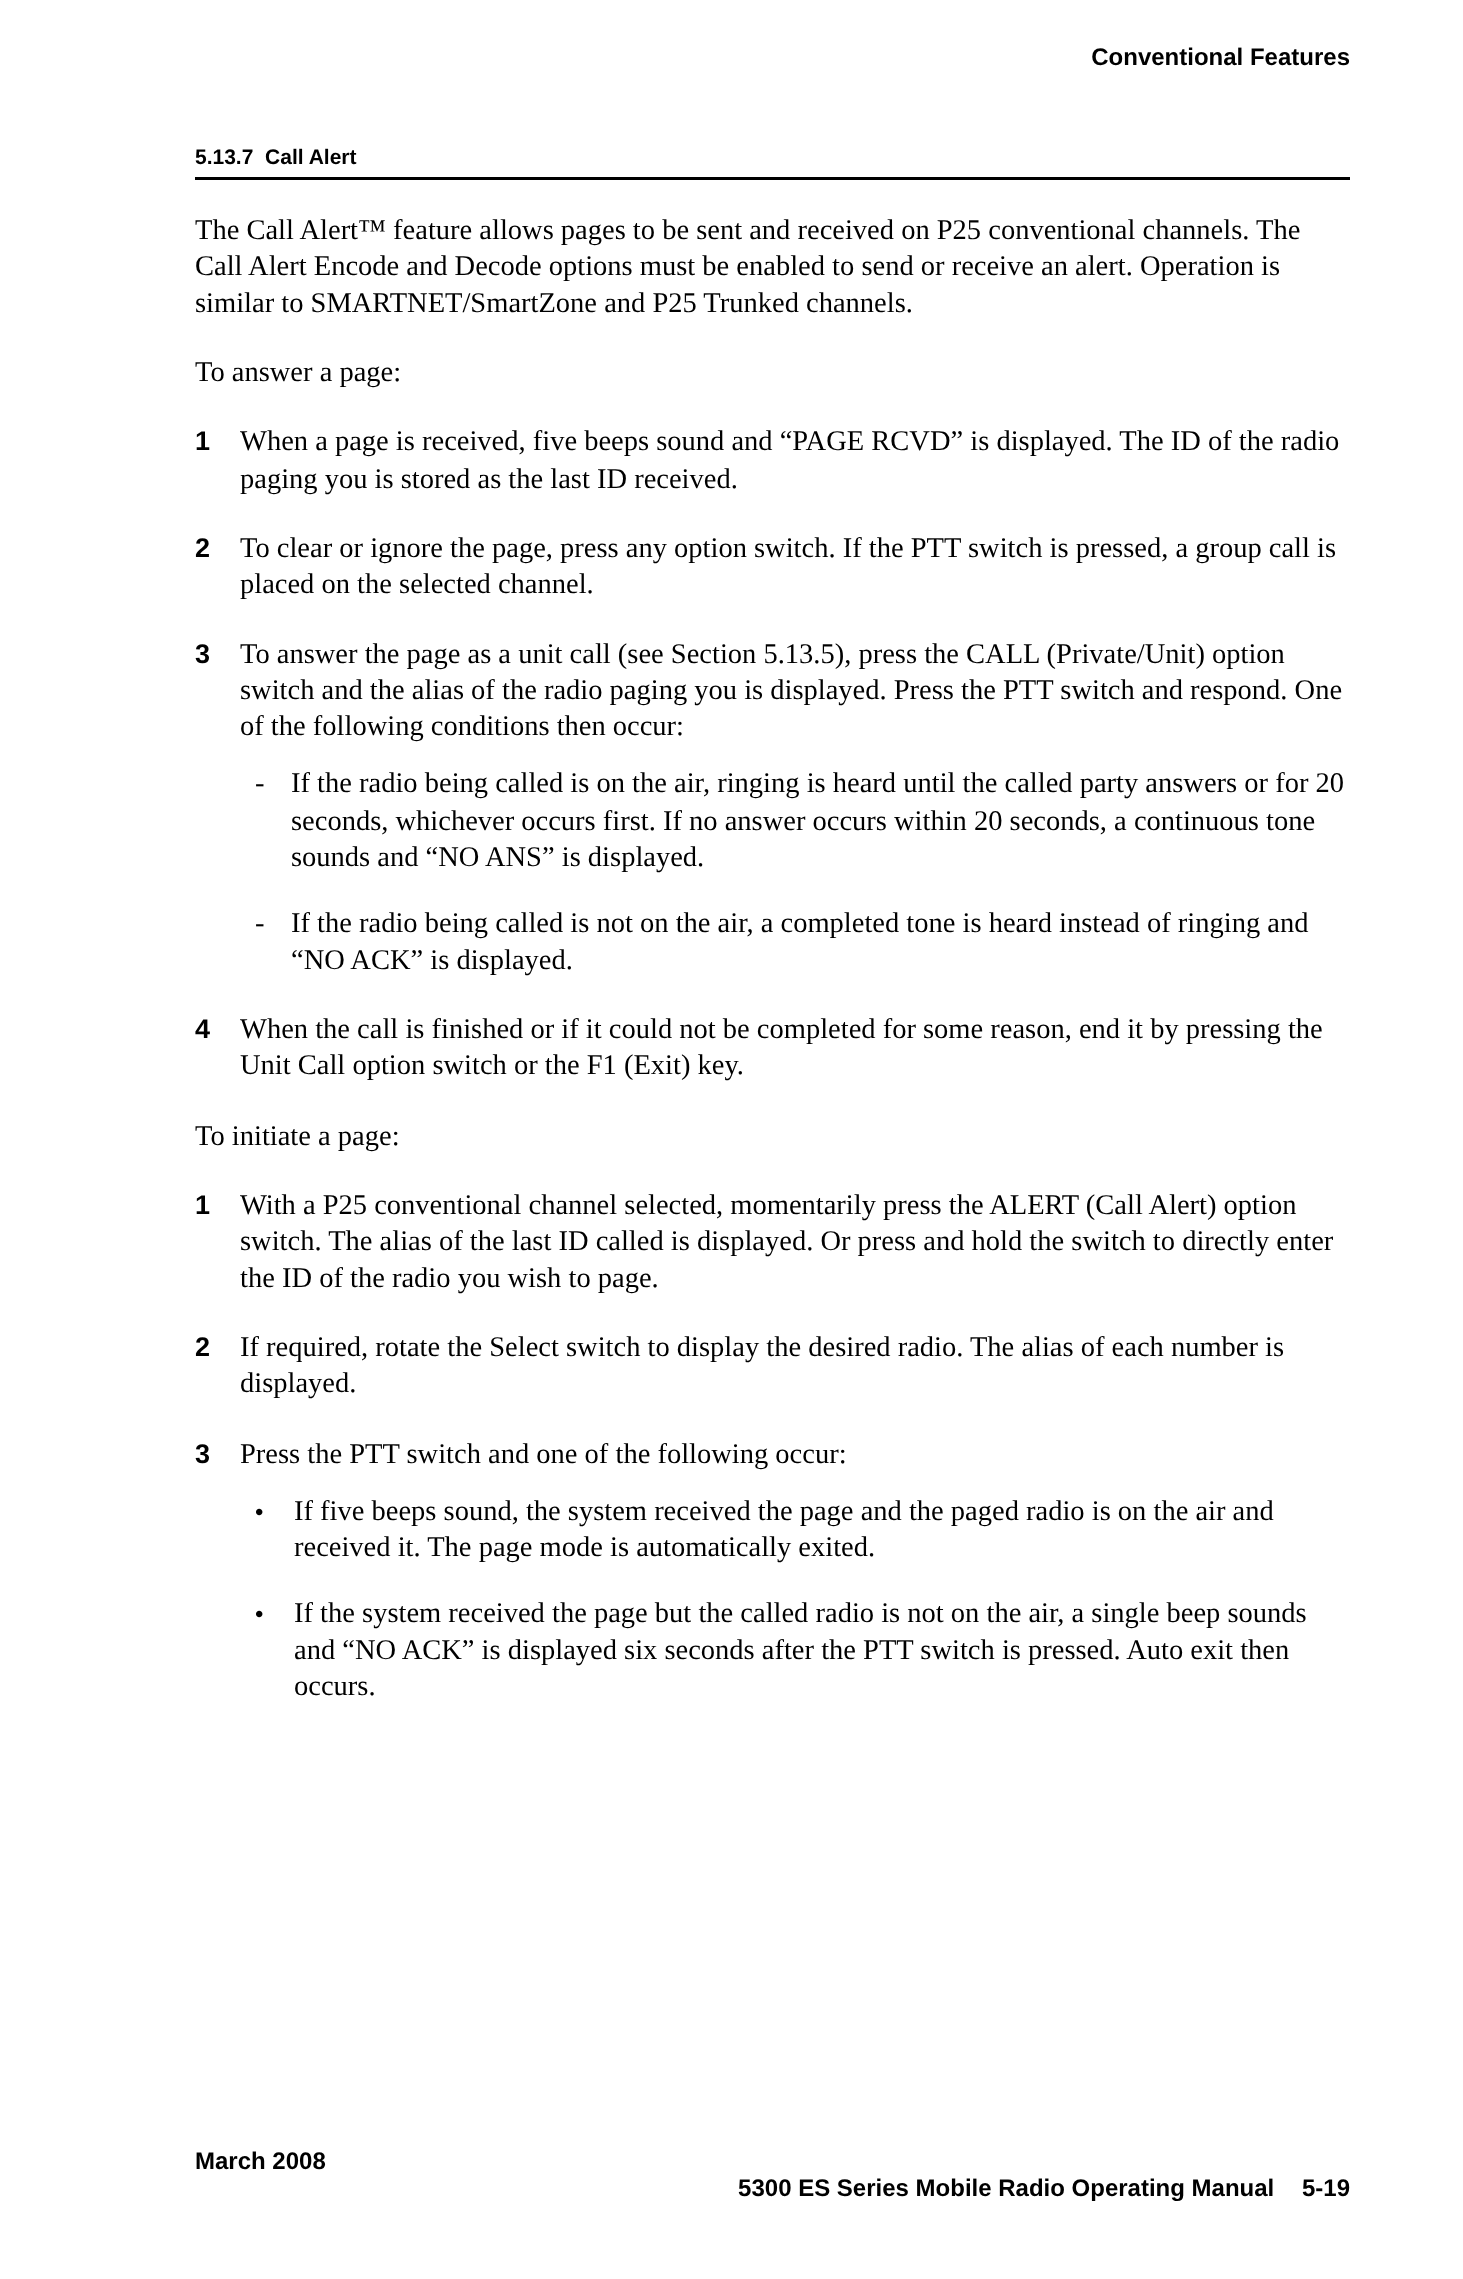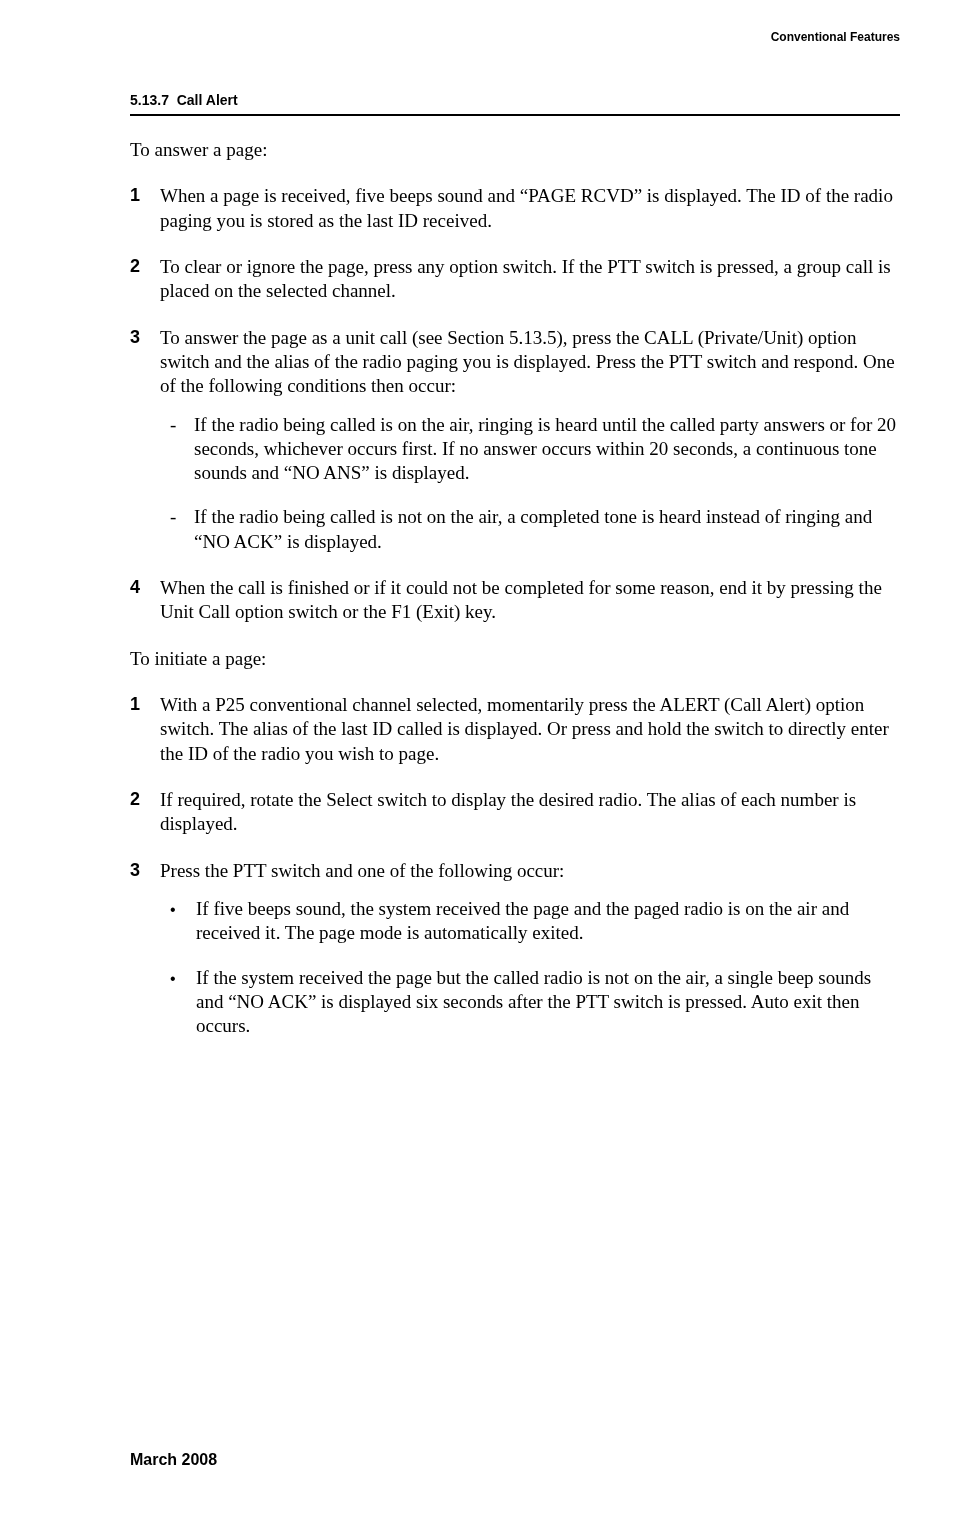--- a/index.html
+++ b/index.html
@@ -16,21 +16,21 @@
   .page {
     padding: 30px 75px 50px 130px;
     box-sizing: border-box;
     height: 100%;
     display: flex;
     flex-direction: column;
   }
   .header-title {
     font-family: Arial, Helvetica, sans-serif;
     font-weight: bold;
-    font-size: 12px;
+    font-size: 16px;
     text-align: right;
     margin-bottom: 48px;
   }
   .section-heading {
     font-family: Arial, Helvetica, sans-serif;
     font-weight: bold;
     font-size: 14px;
     margin-bottom: 6px;
   }
   .section-rule {
@@ -121,20 +121,21 @@
 <body>
 
 <div class="page">
   <div class="header-title">Conventional Features</div>
 
   <div class="section-heading">
     <span>5.13.7</span>&nbsp;&nbsp;<span>Call Alert</span>
   </div>
   <hr class="section-rule">
 
+  <p class="body-text">The Call Alert™ feature allows pages to be sent and received on P25 conventional channels. The Call Alert Encode and Decode options must be enabled to send or receive an alert. Operation is similar to SMARTNET/SmartZone and P25 Trunked channels.</p>
 
   <p class="body-text">To answer a page:</p>
 
   <ol class="ordered-list">
     <li>
       <span class="num">1</span>
       <span class="li-content">When a page is received, five beeps sound and “PAGE RCVD” is displayed. The ID of the radio paging you is stored as the last ID received.</span>
     </li>
     <li>
       <span class="num">2</span>
@@ -186,14 +187,18 @@
             <span class="bullet">•</span>
             <span class="bl-content">If the system received the page but the called radio is not on the air, a single beep sounds and “NO ACK” is displayed six seconds after the PTT switch is pressed. Auto exit then occurs.</span>
           </li>
         </ul>
       </span>
     </li>
   </ol>
 
   <div class="footer">
     <span>March 2008</span>
+    <span class="right">
+      <span>5300 ES Series Mobile Radio Operating Manual</span>
+      <span class="pagenum">5-19</span>
+    </span>
   </div>
 </div>
 
 </body></html>

